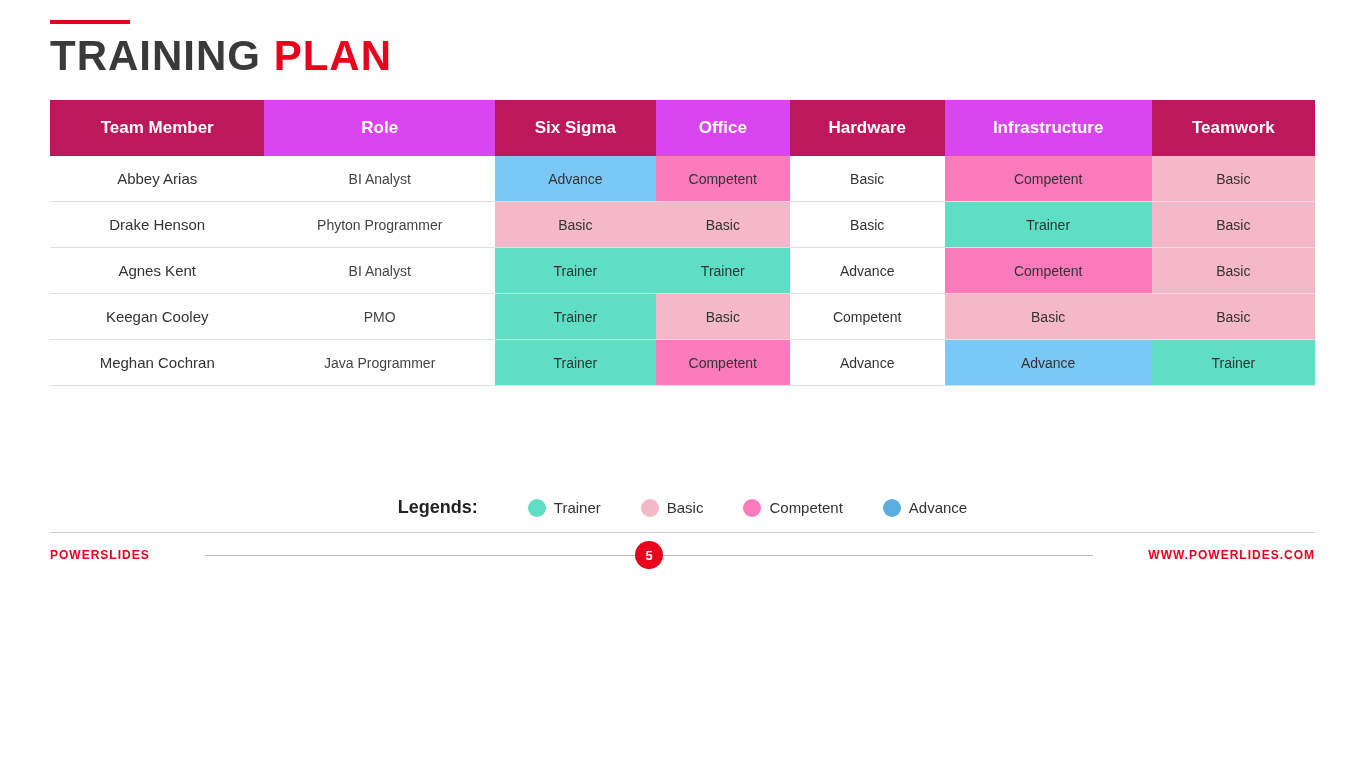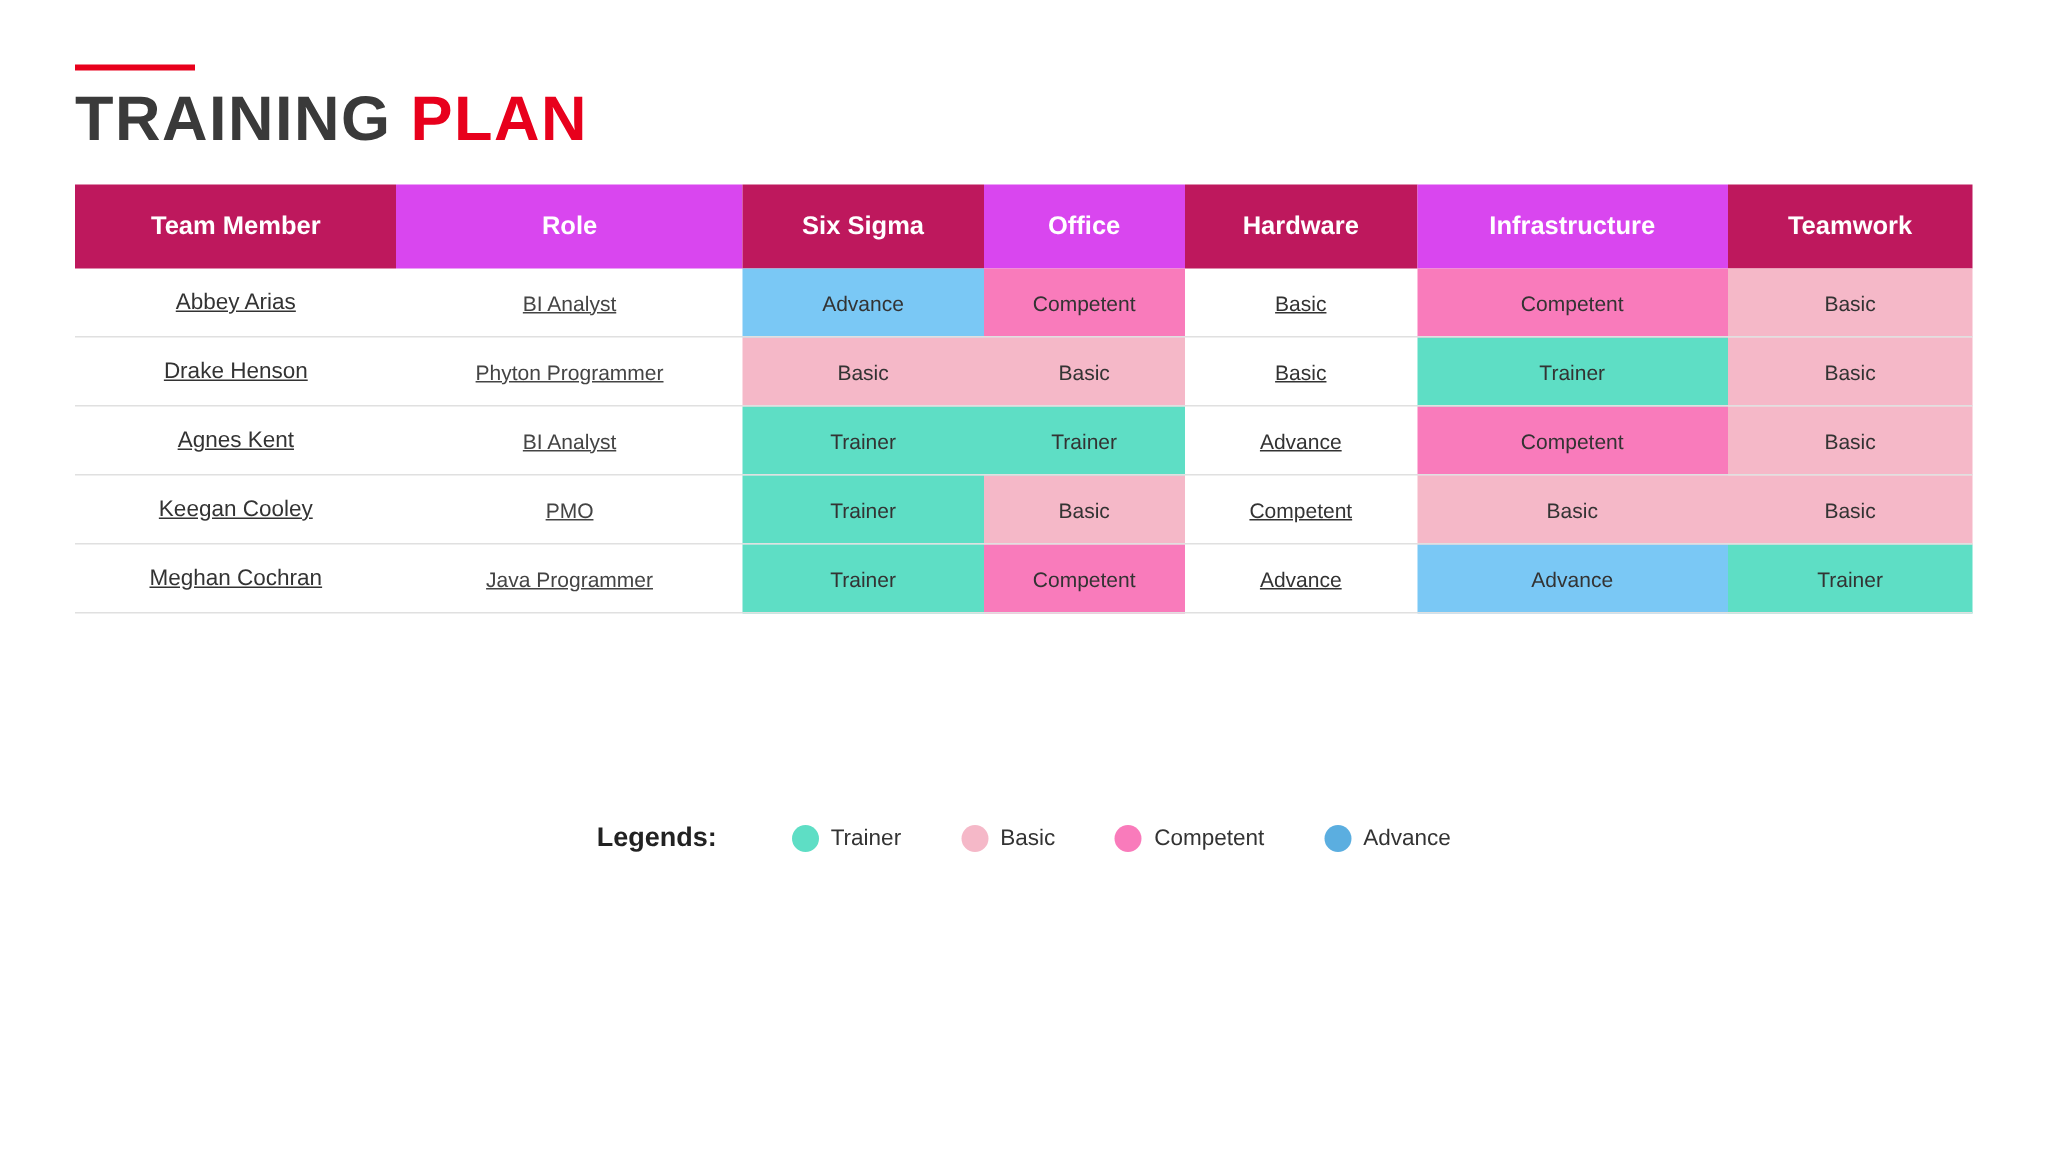--- a/index.html
+++ b/index.html
@@ -8,21 +8,21 @@
       font-family: 'Segoe UI', Arial, sans-serif;
       width: 1365px;
       height: 767px;
       overflow: hidden;
       position: relative;
     }
 
     .page {
       width: 1365px;
       height: 589px;
-      padding: 43px 50px 20px 50px;
+      padding: 20px 50px 20px 50px;
       display: flex;
       flex-direction: column;
     }
 
     .title-section {
       margin-bottom: 20px;
     }
 
     .title-line {
       width: 80px;
@@ -92,21 +92,21 @@
       font-size: 14px;
       font-weight: 500;
     }
 
     td.trainer { background: #5edec5; color: #333; }
     td.basic { background: #f5b8c8; color: #333; }
     td.competent { background: #f97bbb; color: #333; }
     td.advance { background: #7ac8f5; color: #333; }
 
     
-    td.plain { background: transparent; text-decoration: underline; }
+    td.plain { background: transparent; }
 
     .legends-section {
       display: flex;
       align-items: center;
       justify-content: center;
       gap: 40px;
       margin-top: 16px;
       font-size: 15px;
       color: #333;
     }
@@ -275,14 +275,25 @@
     <div class="legend-item">
       <div class="legend-dot dot-competent"></div>
       <span>Competent</span>
     </div>
     <div class="legend-item">
       <div class="legend-dot dot-advance"></div>
       <span>Advance</span>
     </div>
   </div>
 
+  <div class="footer">
+    <div class="footer-left">
+      <span>POWER</span><span style="color:#e8001c">SLIDES</span>
+    </div>
+    <div class="footer-center">
+      <div class="footer-line"></div>
+      <div class="page-circle">5</div>
+      <div class="footer-line"></div>
+    </div>
+    <div class="footer-right">WWW.POWERLIDES.COM</div>
+  </div>
 
 </div>
 
 </body></html>

